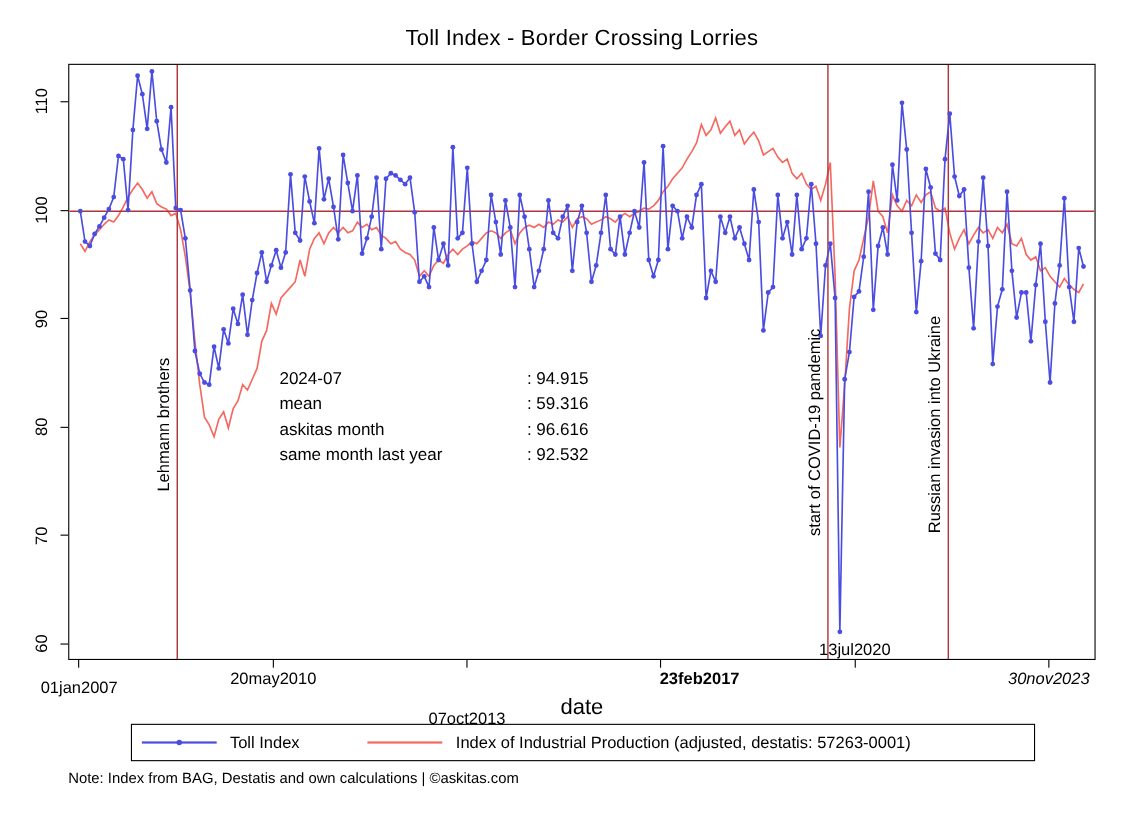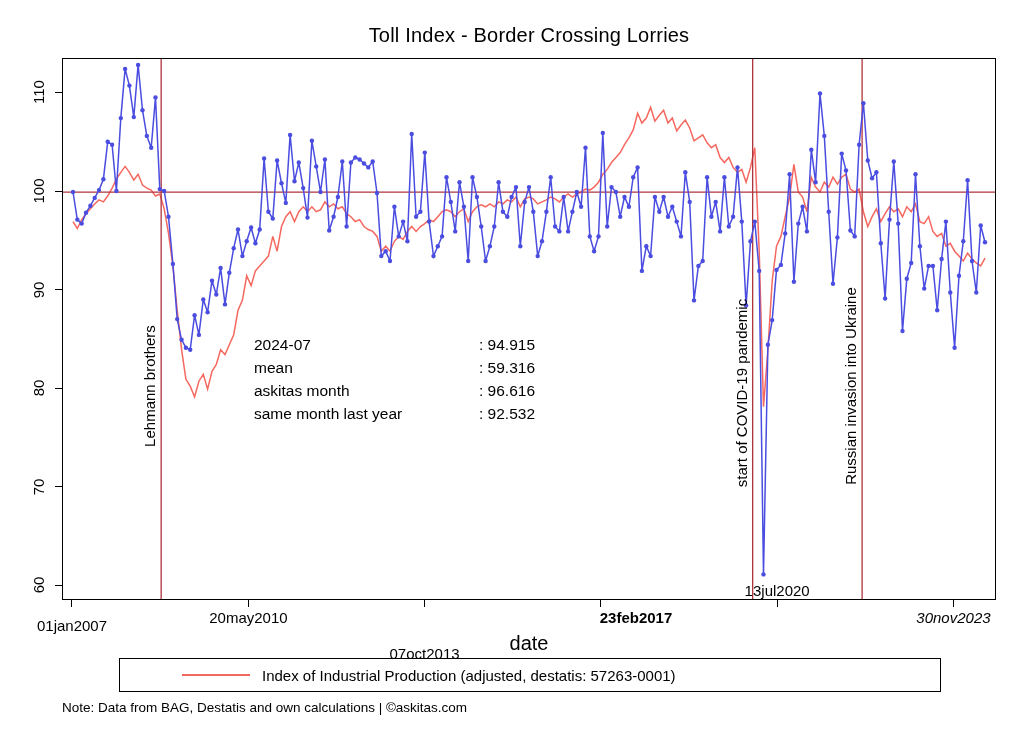--- a/index.html
+++ b/index.html
@@ -304,20 +304,26 @@
       <div class="xtick-label" style="left: 636px; top: 609px; font-weight: bold;">23feb2017</div>
       <div class="tickmark" style="left: 776.656px; top: 600px; width: 1px; height: 7px;"></div>
       <div class="xtick-label" style="left: 777.156px; top: 582px;">13jul2020</div>
       <div class="tickmark" style="left: 952.98px; top: 600px; width: 1px; height: 7px;"></div>
       <div class="xtick-label" style="left: 953.48px; top: 609px; font-style: italic;">30nov2023</div>
     </div>
 
   <div class="xaxis-title">date</div>
 
   <div class="legend" id="legend">
+      <div class="legend-entry" style="margin-left: 9px;">
+        <div class="legend-sample" style="background: rgb(74, 77, 224);">
+          <div class="legend-dot" style="background: rgb(74, 77, 224);"></div>
+        </div>
+        <div class="legend-label">Toll Index</div>
+      </div>
       <div class="legend-entry" style="margin-left: 62px;">
         <div class="legend-sample" style="background: rgb(245, 104, 95);"></div>
         <div class="legend-label">Index of Industrial Production (adjusted, destatis: 57263-0001)</div>
       </div>
     </div>
 
-  <div class="note">Note: Data from BAG, Destatis and own calculations | ©askitas.com</div>
+  <div class="note">Note: Index from BAG, Destatis and own calculations | ©askitas.com</div>
 </div>
 
 </body></html>

